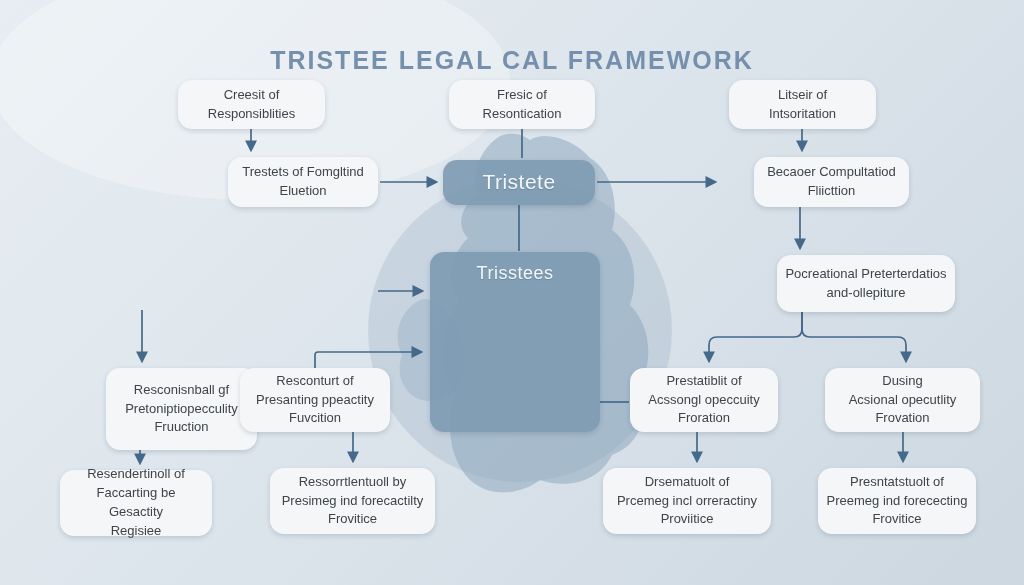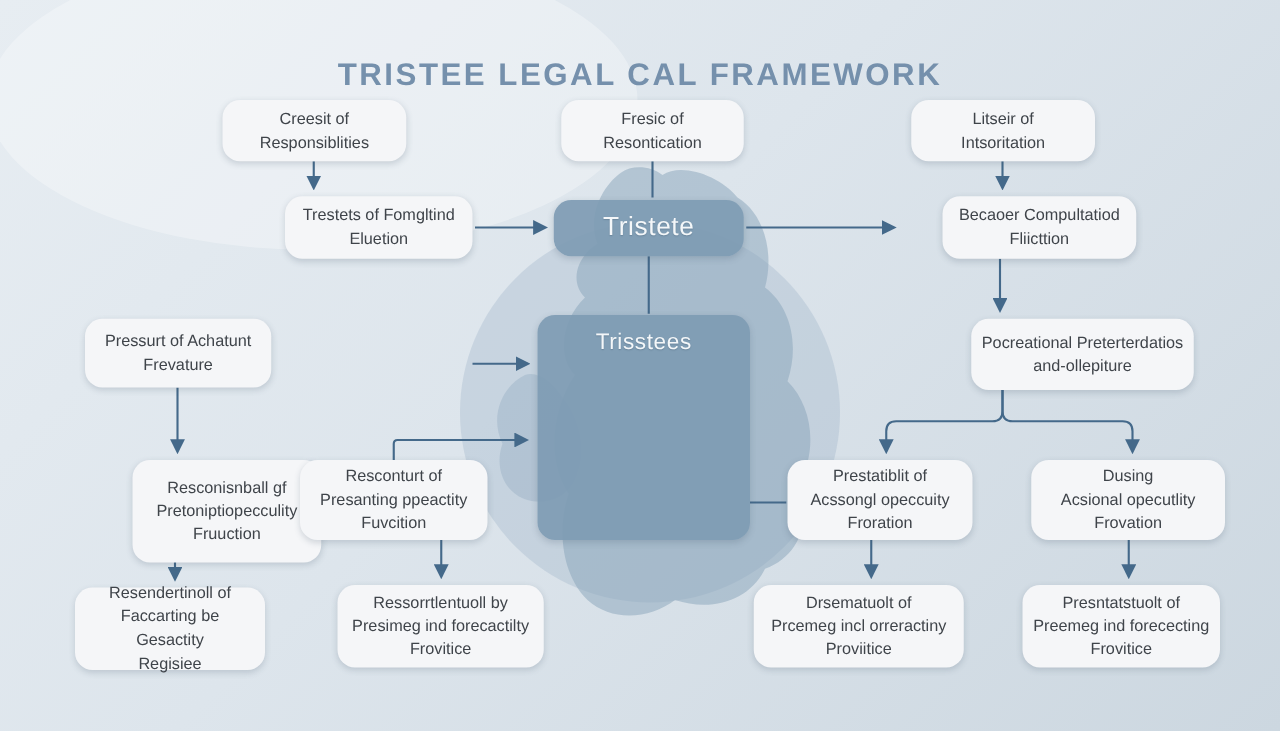--- a/index.html
+++ b/index.html
@@ -90,22 +90,20 @@
 Responsiblities</div>
   <div class="node" id="n-fresic">Fresic of
 Resontication</div>
   <div class="node" id="n-litseir">Litseir of
 Intsoritation</div>
   <div class="node" id="n-trestets">Trestets of Fomgltind
 Eluetion</div>
   <div class="node blue" id="n-tristete">Tristete</div>
   <div class="node" id="n-becaoer">Becaoer Compultatiod
 Fliicttion</div>
-  <div class="node" id="n-pressurt">Pressurt of Achatunt
-Frevature</div>
   <div class="node blue" id="n-trisstees">Trisstees</div>
   <div class="node" id="n-pocreational">Pocreational Preterterdatios
 and-ollepiture</div>
   <div class="node" id="n-resconisnball">Resconisnball gf
 Pretoniptiopecculity
 Fruuction</div>
   <div class="node" id="n-resconturt">Resconturt of
 Presanting ppeactity
 Fuvcition</div>
   <div class="node" id="n-prestatiblit">Prestatiblit of

